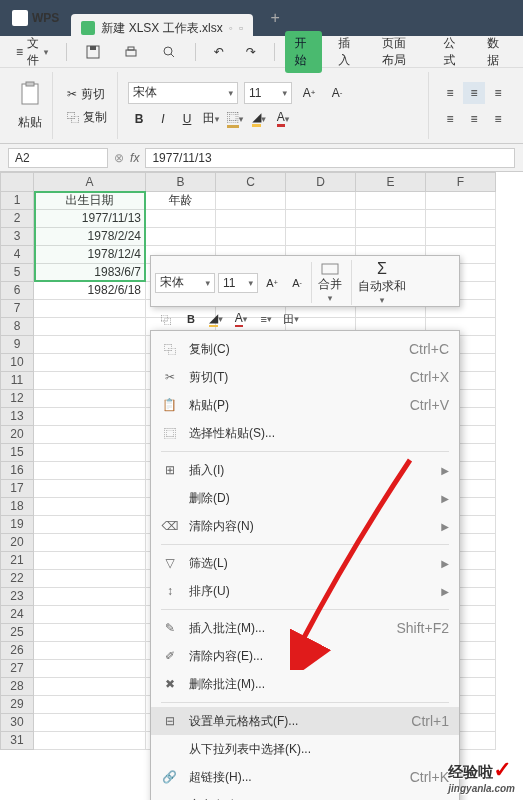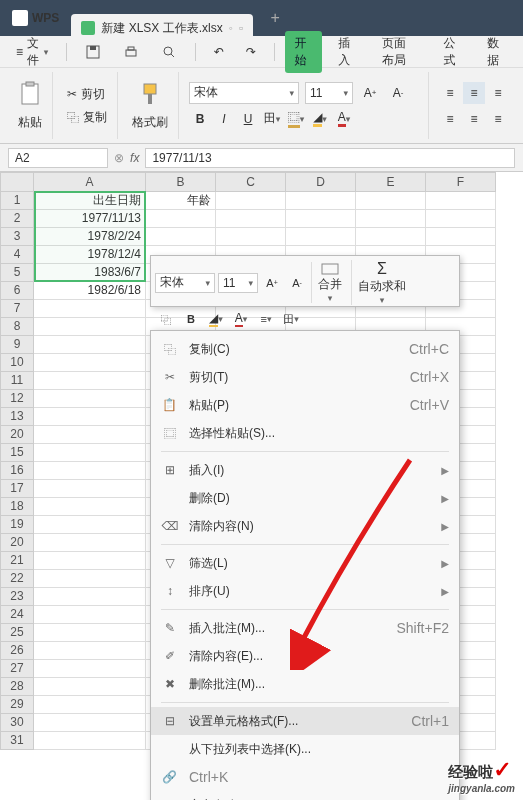--- a/index.html
+++ b/index.html
@@ -30,21 +30,21 @@
 .formula-bar{flex:1;height:20px;border:1px solid #ccc;background:#fff;padding:0 6px;display:flex;align-items:center;}
 .grid{position:relative;background:#fff;}
 .col-headers{display:flex;height:20px;}
 .corner{width:34px;height:20px;background:#e8e8e8;border:1px solid #ccc;}
 .col-h{flex:0 0 70px;background:#e8e8e8;border:1px solid #ccc;border-left:none;text-align:center;line-height:18px;color:#555;}
 .col-h.wide{flex:0 0 112px;}
 .row{display:flex;height:18px;}
 .row-h{width:34px;background:#e8e8e8;border:1px solid #ccc;border-top:none;text-align:center;line-height:16px;color:#555;}
 .cell{flex:0 0 70px;border-right:1px solid #ddd;border-bottom:1px solid #ddd;padding:0 4px;text-align:right;line-height:16px;overflow:hidden;}
 .cell.wide{flex:0 0 112px;}
-.cell.center{text-align:right;font-family:Liberation Serif, serif;}
+.cell.center{text-align:center;font-family:Liberation Serif, serif;}
 .sel-range{position:absolute;border:2px solid #4aba6f;background:rgba(74,186,111,0.05);pointer-events:none;}
 .mini-toolbar{position:absolute;top:255px;left:150px;width:310px;height:52px;background:#f8f8f8;border:1px solid #bbb;box-shadow:2px 2px 6px rgba(0,0,0,0.2);display:flex;padding:4px;gap:4px;flex-wrap:wrap;}
 .mini-row{display:flex;gap:3px;align-items:center;width:100%;}
 .mini-sel{height:20px;border:1px solid #ccc;background:#fff;padding:0 4px;display:flex;align-items:center;justify-content:space-between;font-size:11px;}
 .mini-btn{width:22px;height:20px;display:flex;align-items:center;justify-content:center;cursor:pointer;font-size:11px;}
 .mini-group{display:flex;flex-direction:column;align-items:center;border-left:1px solid #ddd;padding:0 6px;font-size:11px;}
 .context-menu{position:absolute;top:330px;left:150px;width:310px;background:#f8f8f8;border:1px solid #bbb;box-shadow:2px 2px 8px rgba(0,0,0,0.25);padding:4px 0;}
 .ctx-item{height:28px;display:flex;align-items:center;padding:0 10px;cursor:pointer;gap:10px;}
 .ctx-item:hover,.ctx-item.hover{background:#e4e4e4;}
 .ctx-icon{width:18px;height:18px;display:flex;align-items:center;justify-content:center;color:#666;flex:0 0 18px;}
@@ -126,29 +126,20 @@
   <div class="tool-group" style="align-items:flex-start;">
     <div class="small-btn">
         <span>✂</span>
         <span>剪切</span>
       </div>
     <div class="small-btn">
         <span>⿻</span>
         <span>复制</span>
       </div>
   </div>
-  <div class="tool-group">
-    <div class="big-btn">
-      <svg width="24" height="28">
-          <rect x="6" y="4" width="12" height="10" fill="#f6c34a" stroke="#888"></rect>
-          <rect x="10" y="14" width="4" height="10" fill="#888"></rect>
-        </svg>
-      <span>格式刷</span>
-    </div>
-  </div>
   <div class="tool-group" style="flex:1;align-items:stretch;">
     <div class="btn-row" style="gap:6px;margin-bottom:4px;">
       <div class="font-select" style="width:110px;">
           <span>宋体</span>
           <span class="chev">▾</span>
         </div>
       <div class="font-select" style="width:48px;">
           <span>11</span>
           <span class="chev">▾</span>
         </div>
@@ -600,20 +591,21 @@
       <span class="ctx-icon">⊟</span>
       <span class="ctx-label">设置单元格格式(F)...</span>
       <span class="ctx-shortcut">Ctrl+1</span>
     </div>
     <div class="ctx-item">
       <span class="ctx-icon"></span>
       <span class="ctx-label">从下拉列表中选择(K)...</span>
     </div>
     <div class="ctx-item">
       <span class="ctx-icon">🔗</span>
+      <span class="ctx-label">超链接(H)...</span>
       <span class="ctx-shortcut">Ctrl+K</span>
     </div>
     <div class="ctx-item">
       <span class="ctx-icon"></span>
       <span class="ctx-label">定义名称(A)...</span>
     </div>
   </div>
 
 <svg class="arrow-annotation" width="140" height="220">
   <defs>

